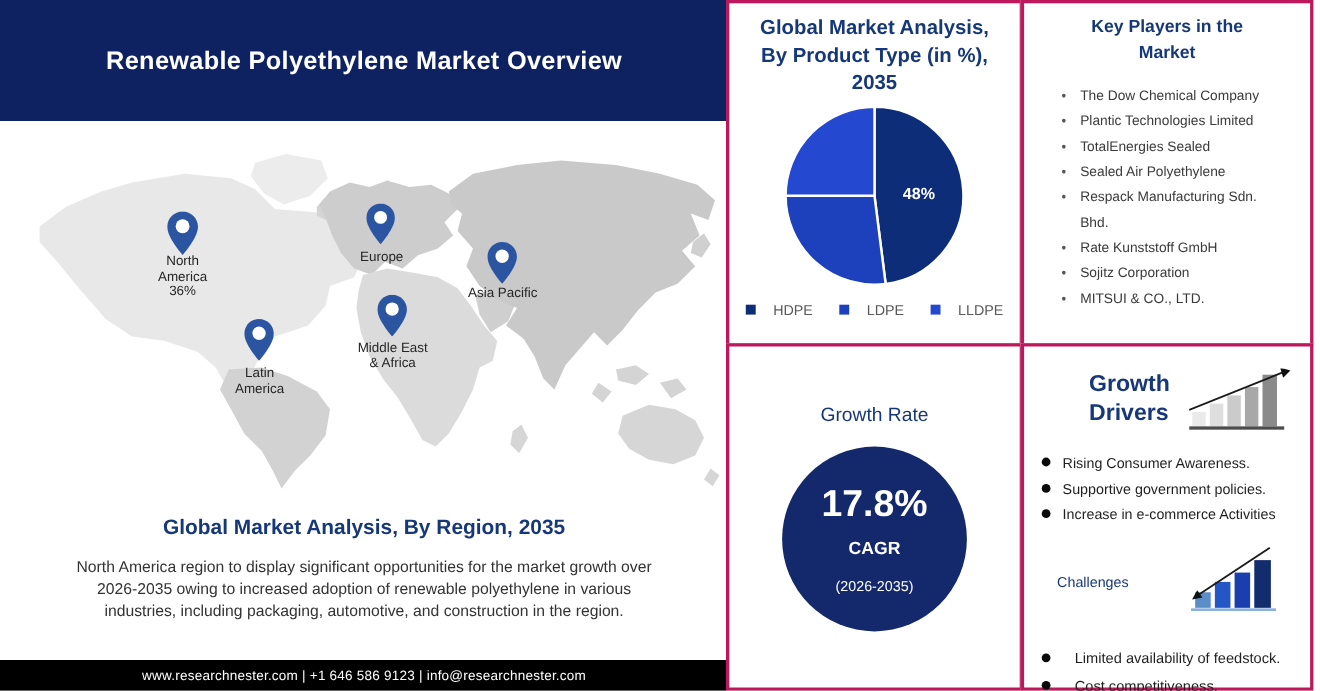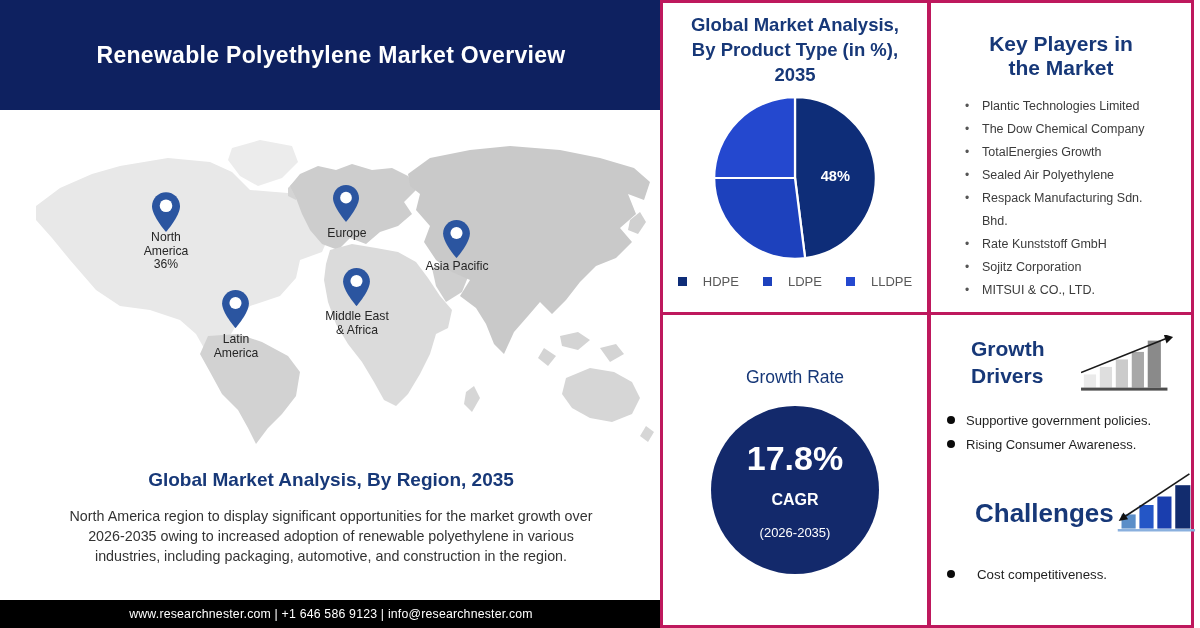--- a/index.html
+++ b/index.html
@@ -47,33 +47,33 @@
 
   
   .gr-heading{margin-top:52px;text-align:center;font-size:17.5px;font-weight:normal;color:var(--heading);}
   .gr-circle{width:168px;height:168px;border-radius:50%;background:var(--navy2);margin:18px auto 0;
              display:flex;flex-direction:column;align-items:center;justify-content:center;color:#fff;gap:12px;}
   .gr-value{font-size:34px;font-weight:bold;line-height:36px;}
   .gr-metric{font-size:16px;font-weight:bold;margin-top:3px;text-align:center;}
   .gr-period{font-size:13px;margin-top:4px;}
 
   
-  .kp-heading{margin:29px auto 0;width:150px;text-align:center;color:var(--heading);
-              font-size:21px;line-height:24px;font-weight:bold;}
+  .kp-heading{margin:10px auto 0;width:150px;text-align:center;color:var(--heading);
+              font-size:16px;line-height:24px;font-weight:bold;}
   .kp-list{margin:15px 0 0 34px;width:198px;}
   .kp-item{position:relative;padding-left:17px;font-size:12.5px;line-height:23px;color:#3b3b3b;}
   .kp-item::before{content:"•";position:absolute;left:0;top:0;color:#555;font-size:12px;}
 
   
   .gd-row{display:flex;justify-content:space-between;align-items:flex-start;
-          padding:20px 16px 0 40px;}
+          padding:20px 16px 0 59px;}
   .gd-heading{width:112px;font-size:21px;line-height:27px;font-weight:bold;color:var(--heading);}
   .ch-row{display:flex;justify-content:space-between;align-items:flex-start;
           padding:16px 14px 0 30px;}
-  .ch-heading{font-size:26px;font-weight:bold;color:var(--heading);margin-top:26px;margin-left:14px;}
+  .ch-heading{font-size:13px;font-weight:normal;color:var(--heading);margin-top:26px;}
   .dot-list{margin:12px 0 0 16px;width:230px;}
   .dot-item{position:relative;padding-left:19px;font-size:13px;line-height:23.5px;color:#1f1f1f;}
   .dot-item::before{content:"";position:absolute;left:0;top:7px;width:8px;height:8px;
                     border-radius:50%;background:#0a0a0a;}
   .ch-list{margin:24px 0 0 16px;}
   .ch-list .dot-item{padding-left:30px;line-height:25.5px;font-size:13.3px;}
   .ch-list .dot-item::before{top:8px;}
   .bars-icon{flex:none;}
 </style>
 </head>
@@ -207,23 +207,23 @@
     <div class="gr-circle">
       <div class="gr-value">17.8%</div>
       <div class="gr-metric">CAGR</div>
       <div class="gr-period">(2026-2035)</div>
     </div>
   </div>
 
   <div class="panel" id="players-panel">
     <div class="kp-heading">Key Players in the Market</div>
     <div class="kp-list">
+        <div class="kp-item">The Dow Chemical Company</div>
         <div class="kp-item">Plantic Technologies Limited</div>
-        <div class="kp-item">The Dow Chemical Company</div>
-        <div class="kp-item">TotalEnergies Growth</div>
+        <div class="kp-item">TotalEnergies Sealed</div>
         <div class="kp-item">Sealed Air Polyethylene</div>
         <div class="kp-item">Respack Manufacturing Sdn. Bhd.</div>
         <div class="kp-item">Rate Kunststoff GmbH</div>
         <div class="kp-item">Sojitz Corporation</div>
         <div class="kp-item">MITSUI &amp; CO., LTD.</div>
       </div>
   </div>
 
   <div class="panel" id="drivers-panel">
     <div class="gd-row">
@@ -233,34 +233,36 @@
         <rect x="20" y="34" width="13" height="22" fill="#dedede"></rect>
         <rect x="37" y="26" width="13" height="30" fill="#cbcbcb"></rect>
         <rect x="54" y="18" width="13" height="38" fill="#a8a8a8"></rect>
         <rect x="71" y="6" width="14" height="50" fill="#8a8a8a"></rect>
         <rect x="0" y="56" width="92" height="3.2" fill="#4d4d4d"></rect>
         <line x1="0" y1="40" x2="90" y2="4" stroke="#1a1a1a" stroke-width="1.8"></line>
         <polygon points="88,-1 98,2 91,9" fill="#111"></polygon>
       </svg>
     </div>
     <div class="dot-list">
+        <div class="dot-item">Rising Consumer Awareness.</div>
         <div class="dot-item">Supportive government policies.</div>
-        <div class="dot-item">Rising Consumer Awareness.</div>
+        <div class="dot-item">Increase in e-commerce Activities</div>
       </div>
 
     <div class="ch-row">
       <div class="ch-heading">Challenges</div>
       <svg class="bars-icon" viewBox="0 0 100 70" width="98" height="66">
         <rect x="6" y="45" width="15" height="15" fill="#5b8ec8"></rect>
         <rect x="25" y="35" width="15" height="25" fill="#2456c6"></rect>
         <rect x="44" y="26" width="15" height="34" fill="#1a3eae"></rect>
         <rect x="63" y="14" width="16" height="46" fill="#122c6e"></rect>
         <rect x="2" y="60.5" width="82" height="2.6" fill="#8ab0de"></rect>
         <line x1="78" y1="2" x2="10" y2="47" stroke="#1a1a1a" stroke-width="1.8"></line>
         <polygon points="3,52 13,50 8,43" fill="#111"></polygon>
       </svg>
     </div>
     <div class="dot-list ch-list">
+        <div class="dot-item">Limited availability of feedstock.</div>
         <div class="dot-item">Cost competitiveness.</div>
       </div>
   </div>
 
 </div>
 
 </body></html>

